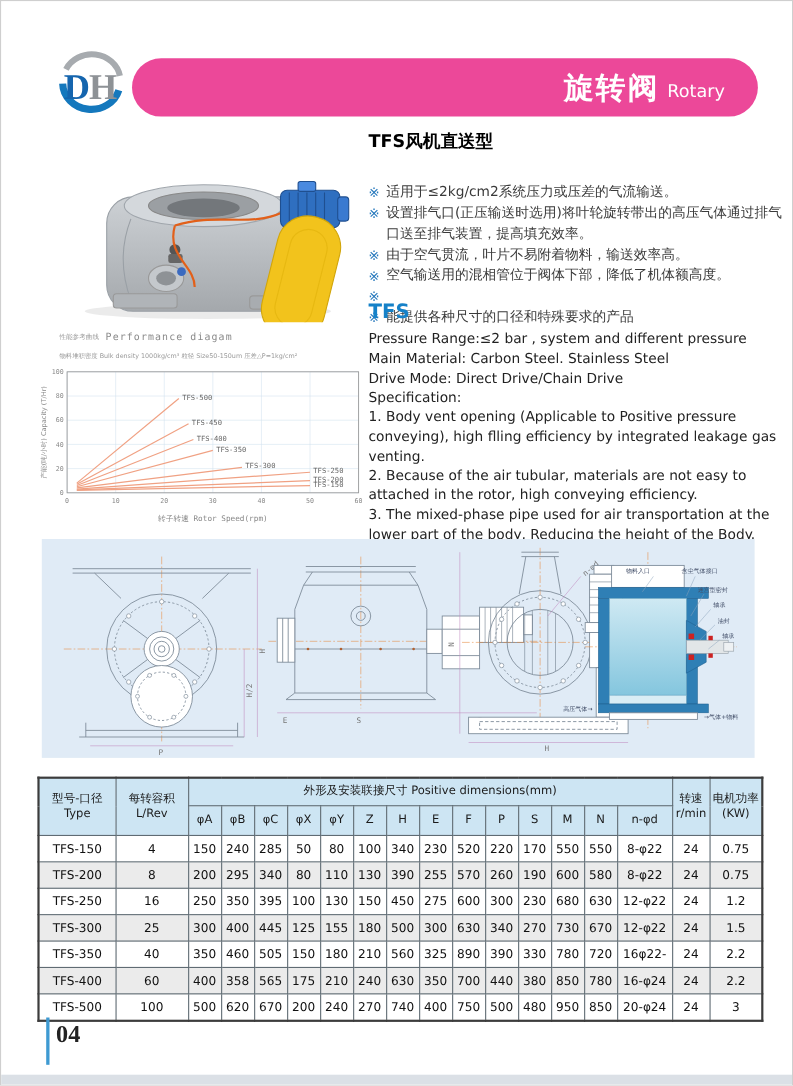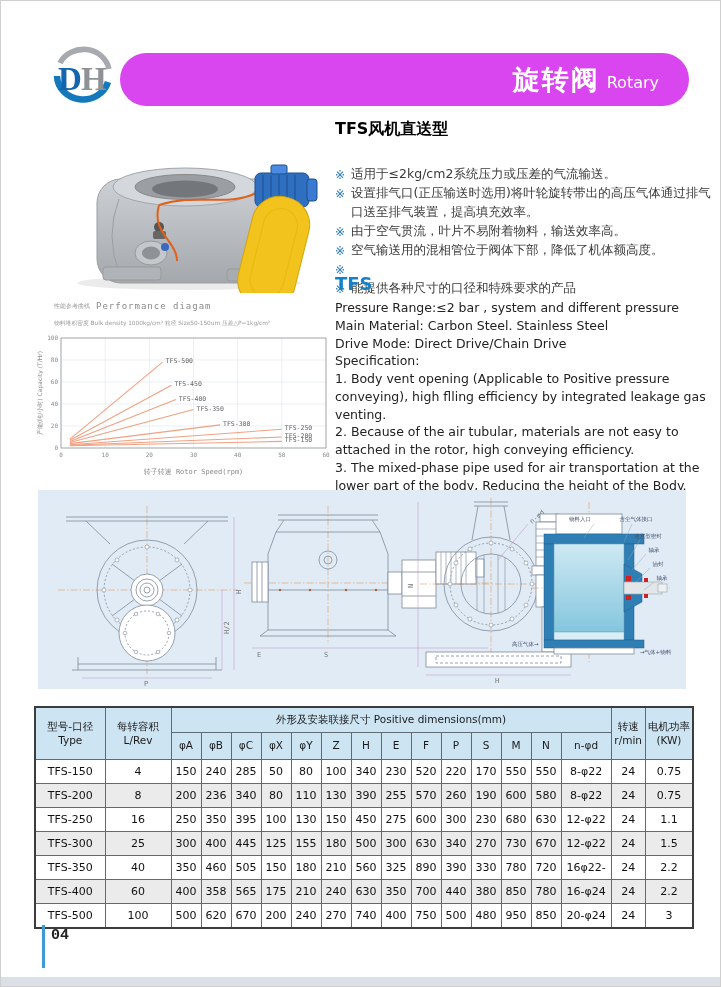--- a/index.html
+++ b/index.html
@@ -1,21 +1,21 @@
 <!DOCTYPE html>
 <html><head>
 <meta charset="utf-8">
 <style>
   html,body{margin:0;padding:0;background:#ededed;font-family:"DejaVu Sans",sans-serif;}
   .page{position:relative;width:719px;height:985px;margin:0 auto;background:#fff;border:1px solid #cfcfcf;overflow:hidden;}
   .abs{position:absolute;}
 
   
   .logo{left:44px;top:42px;width:74px;height:64px;}
-  .banner{left:119px;top:52px;width:569px;height:53px;background:#d946ef;border-radius:27px;
+  .banner{left:119px;top:52px;width:569px;height:53px;background:#ec4899;border-radius:27px;
           display:flex;align-items:center;justify-content:flex-end;padding-right:30px;box-sizing:border-box;}
   .banner-zh{font-size:27px;font-weight:bold;color:#fff;letter-spacing:2px;}
   .banner-en{font-size:16px;color:#fff;margin-left:7px;padding-top:6px;}
 
   
   .intro{left:334px;top:118px;width:386px;}
   .intro-title{font-size:16px;font-weight:bold;color:#000000;margin:0 0 25px 0;}
   .bullet{display:flex;gap:6px;font-size:12.5px;line-height:1.5;color:#3a3a3a;}
   .bullet .mk{color:#2779bd;font-size:12px;flex:0 0 auto;padding-top:1px;}
   .specs{left:334px;top:272px;width:388px;}
@@ -45,21 +45,21 @@
   table{border-collapse:collapse;table-layout:fixed;width:656px;border:2px solid #3c3c3c;}
   th,td{border:1px solid #5f6b73;padding:0;text-align:center;vertical-align:middle;}
   thead th{background:#cde5f3;font-weight:normal;font-size:10.5px;color:#1a1a1a;line-height:1.25;padding:2px 0;}
   thead tr.r1 th{height:20px;}
   thead tr.r2 th{height:22px;margin-left:12px;}
   tbody td{font-size:11px;height:23px;color:#111;}
   tbody tr:nth-child(even){background:#ebebeb;}
 
   
   .pagebar{left:41px;top:924px;width:3px;height:43px;background:#3e9ad2;}
-  .pagenum{left:50px;top:926px;font-family:Liberation Mono, monospace;font-weight:bold;font-size:15px;color:#222;}
+  .pagenum{left:50px;top:926px;font-family:Liberation Serif, serif;font-weight:bold;font-size:22px;color:#222;}
   .bottom-strip{left:0;bottom:0;width:100%;height:9px;background:#dbe0e6;}
 </style>
 </head>
 <body>
 
 <div class="page">
 
   <div class="abs logo">
     <svg viewBox="0 0 74 64" width="74" height="64">
       <path d="M 15 20 A 26 24 0 0 1 64 26" stroke="#a7abaf" stroke-width="5.5" fill="none"></path>
@@ -494,21 +494,21 @@
             <td>550</td>
             <td>550</td>
             <td>8-φ22</td>
             <td>24</td>
             <td>0.75</td>
           </tr>
           <tr>
             <td>TFS-200</td>
             <td>8</td>
             <td>200</td>
-            <td>236</td>
+            <td>295</td>
             <td>340</td>
             <td>80</td>
             <td>110</td>
             <td>130</td>
             <td>390</td>
             <td>255</td>
             <td>570</td>
             <td>260</td>
             <td>190</td>
             <td>600</td>
@@ -528,21 +528,21 @@
             <td>150</td>
             <td>450</td>
             <td>275</td>
             <td>600</td>
             <td>300</td>
             <td>230</td>
             <td>680</td>
             <td>630</td>
             <td>12-φ22</td>
             <td>24</td>
-            <td>1.1</td>
+            <td>1.2</td>
           </tr>
           <tr>
             <td>TFS-300</td>
             <td>25</td>
             <td>300</td>
             <td>400</td>
             <td>445</td>
             <td>125</td>
             <td>155</td>
             <td>180</td>

